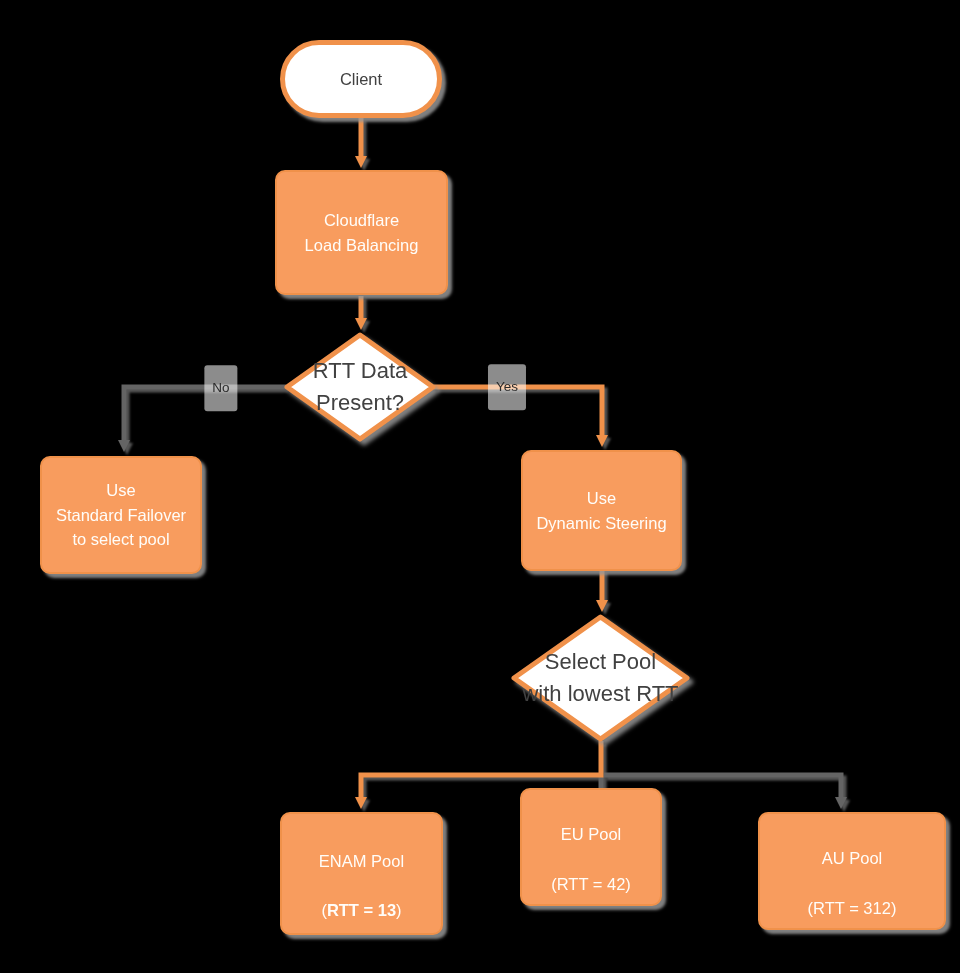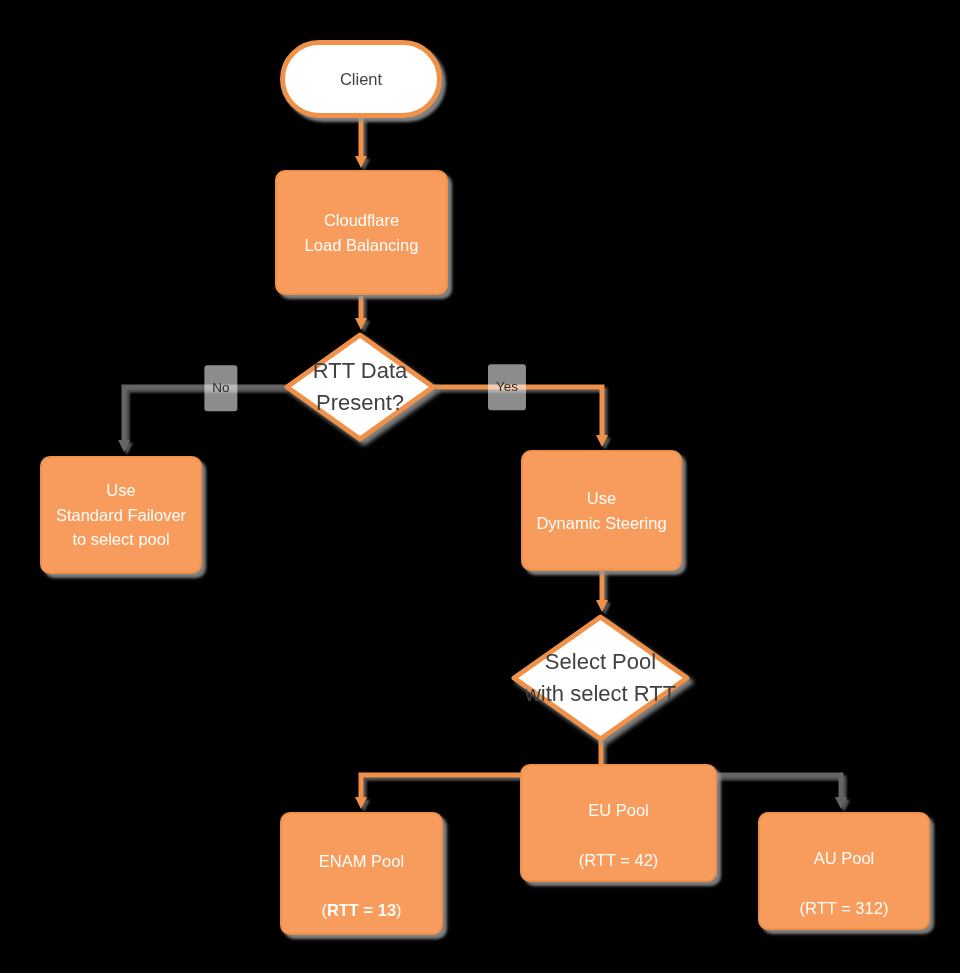--- a/index.html
+++ b/index.html
@@ -125,37 +125,37 @@
   <div class="node proc" style="left:521px;top:450px;width:161px;height:121px;">
     <span>Use
 Dynamic Steering</span>
   </div>
 
   <div class="node diamond" style="left:510px;top:613px;width:181px;height:130px;">
     <svg viewBox="0 0 181 130" preserveAspectRatio="none">
       <polygon points="90.5,4 177,65 90.5,126 4,65"></polygon>
     </svg>
     <div class="dtext">Select Pool
-with select RTT</div>
+with lowest RTT</div>
   </div>
 
   <div class="node proc pool" style="left:280px;top:812px;width:163px;height:123px;">
     <span>
       <span class="pool-line1">ENAM Pool</span>
       <span><span>(</span><span class="bold">RTT = 13</span><span>)</span></span>
     </span>
   </div>
 
-  <div class="node proc pool" style="left:520px;top:764px;width:197px;height:118px;">
+  <div class="node proc pool" style="left:520px;top:788px;width:142px;height:118px;">
     <span>
       <span class="pool-line1">EU Pool</span>
       <span>(RTT = 42)</span>
     </span>
   </div>
 
-  <div class="node proc pool" style="left:758px;top:812px;width:172px;height:118px;">
+  <div class="node proc pool" style="left:758px;top:812px;width:188px;height:118px;">
     <span>
       <span class="pool-line1">AU Pool</span>
       <span>(RTT = 312)</span>
     </span>
   </div>
 
 </div>
 
 </body></html>

